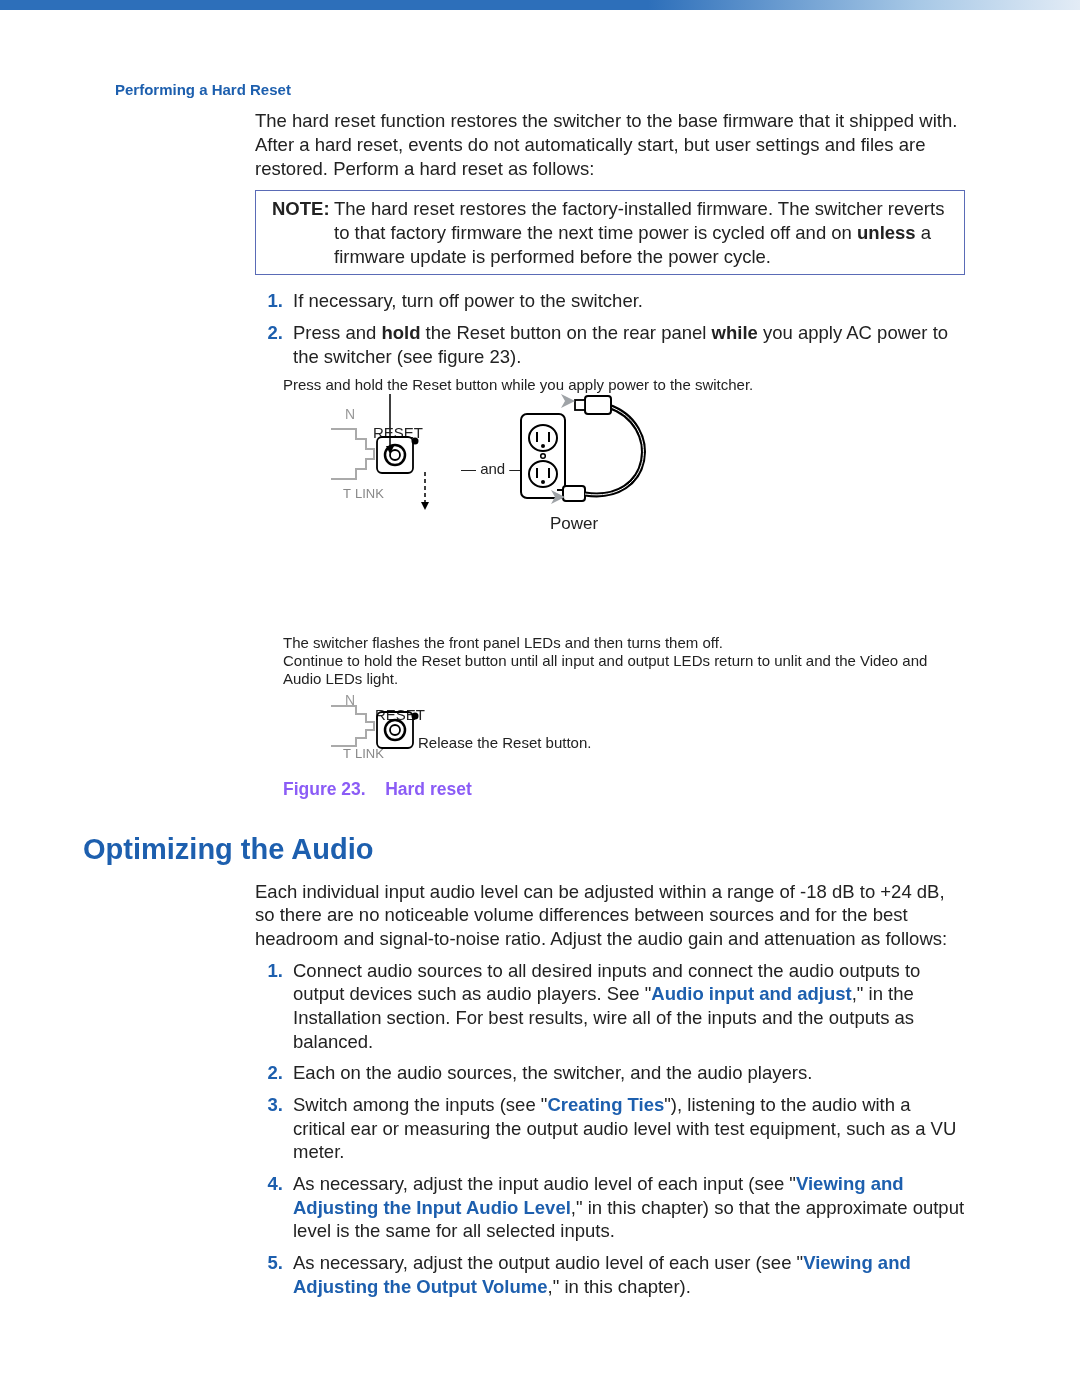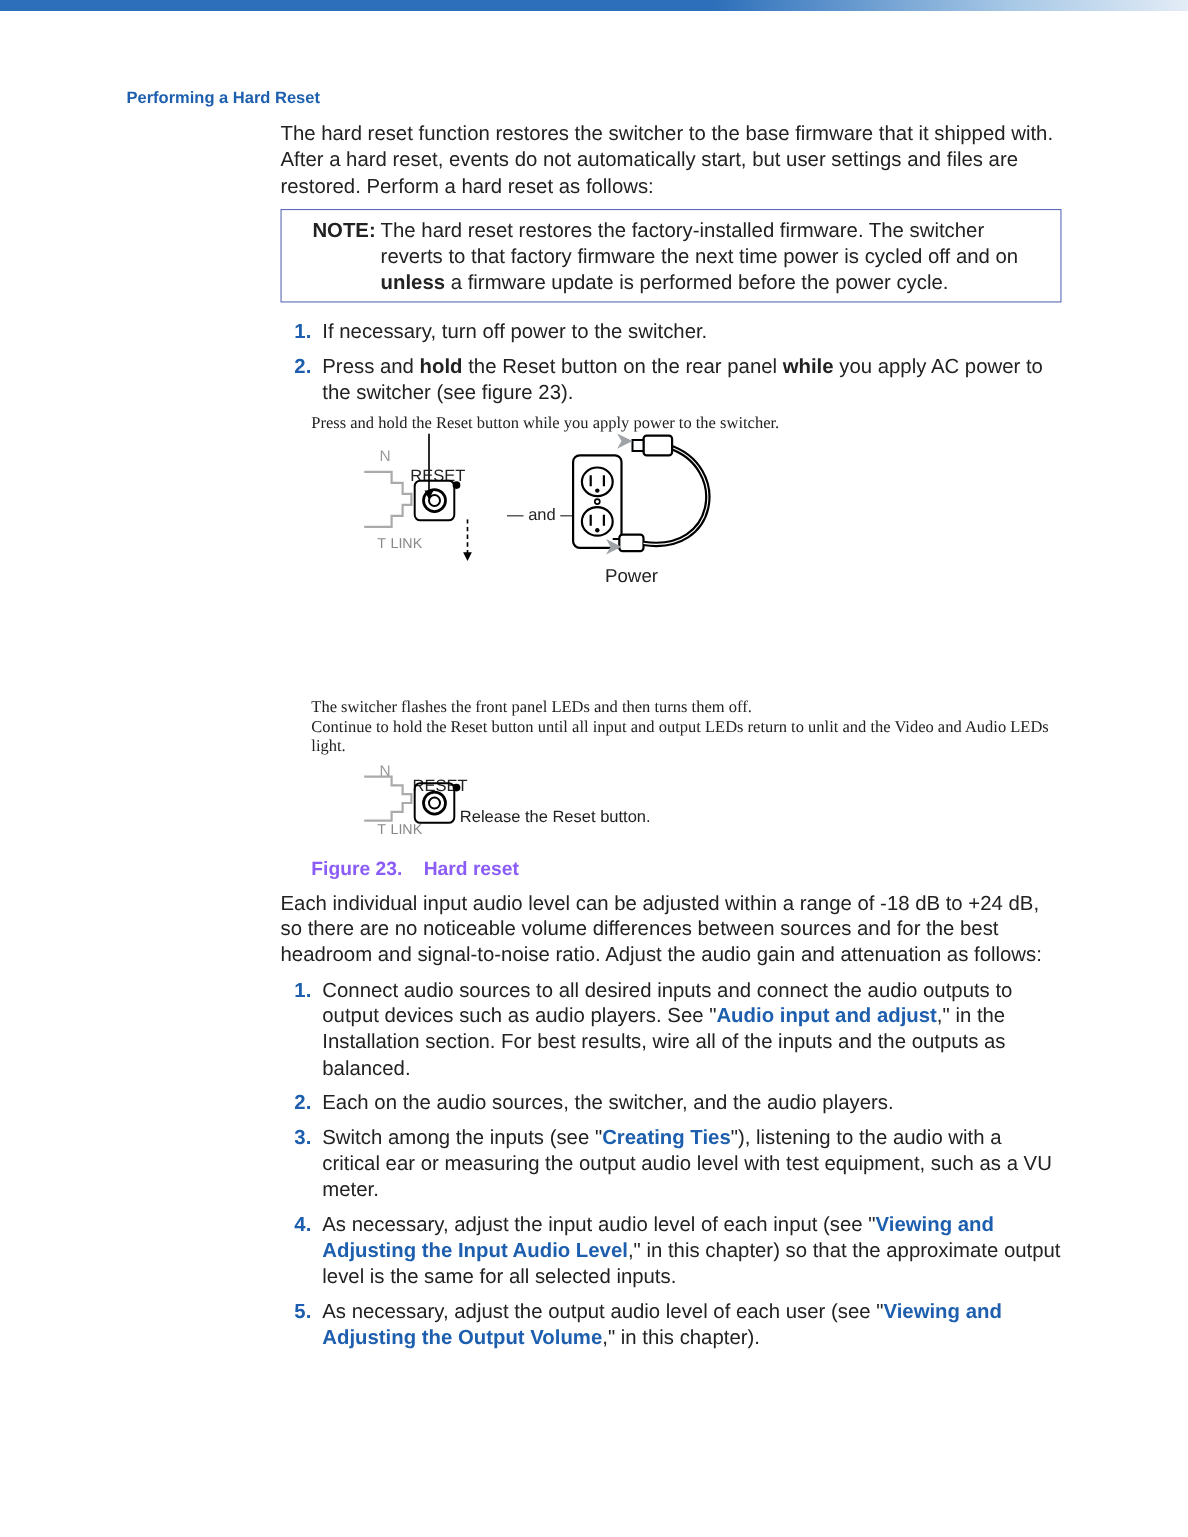--- a/index.html
+++ b/index.html
@@ -29,21 +29,21 @@
   .intro, .list-item-text, .caption, .figure-caption, .note-text, .body-text {
     font-size: 18.5px;
   }
   .indent-body {
     margin-left: 140px;
   }
   .note-box {
     border: 1.5px solid #5a6bb6;
     background: #fff;
     margin: 10px 0 14px 140px;
-    padding: 6px 12px 6px 28px;
+    padding: 6px 12px 6px 16px;
   }
   .note-row {
     display: flex;
   }
   .note-label {
     font-weight: bold;
     flex: 0 0 62px;
   }
   ol.steps {
     list-style: none;
@@ -75,21 +75,21 @@
     font-size: 29px;
     margin: 30px 0 12px -32px;
   }
   .fig-caption {
     color: #8b5cf6;
     font-weight: bold;
     font-size: 17.5px;
     margin: 14px 0 8px 168px;
   }
   .small-instr {
-    font-family: Liberation Serif, serif;
+    font-family: Liberation Sans, sans-serif;
     font-size: 15px;
     line-height: 1.2;
     margin-left: 168px;
   }
   
   .diagram {
     position: relative;
     width: 410px;
     height: 240px;
     margin-left: 168px;
@@ -265,20 +265,21 @@
     </div>
     <div class="release">Release the Reset button.</div>
   </div>
 
   <div class="fig-caption">
     <span>Figure 23.</span>
     <span>&nbsp;&nbsp;</span>
     <span>Hard reset</span>
   </div>
 
+  <div class="h1">Optimizing the Audio</div>
 
   <div class="indent-body body-text">Each individual input audio level can be adjusted within a range of -18 dB to +24 dB, so there are no noticeable volume differences between sources and for the best headroom and signal-to-noise ratio. Adjust the audio gain and attenuation as follows:</div>
 
   <ol class="steps">
     <li>
       <span class="num">1.</span>
       <span class="txt">
         <span>Connect audio sources to all desired inputs and connect the audio outputs to output devices such as audio players. See "</span><span class="link">Audio input and adjust</span><span>," in the Installation section. For best results, wire all of the inputs and the outputs as balanced.</span>
       </span>
     </li>

